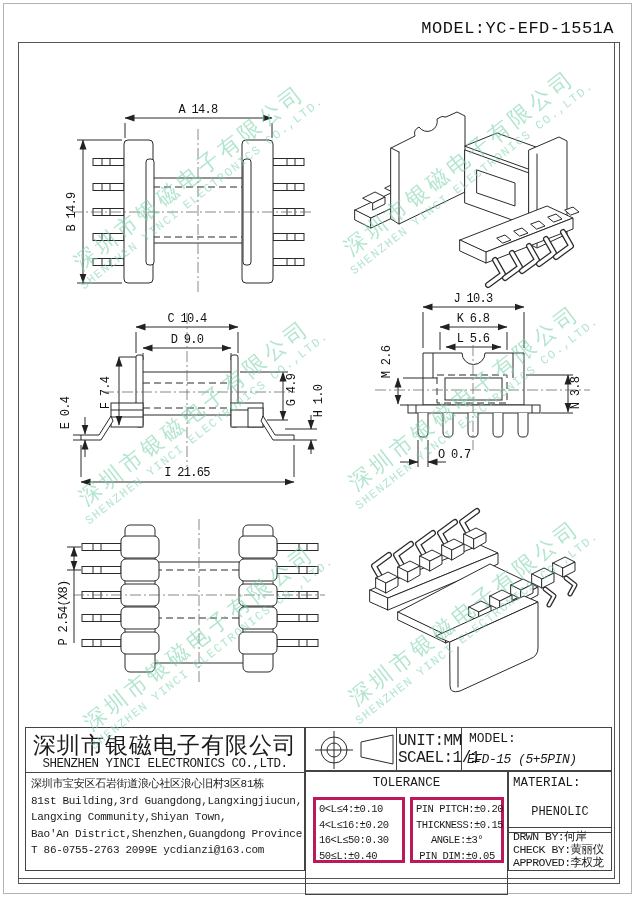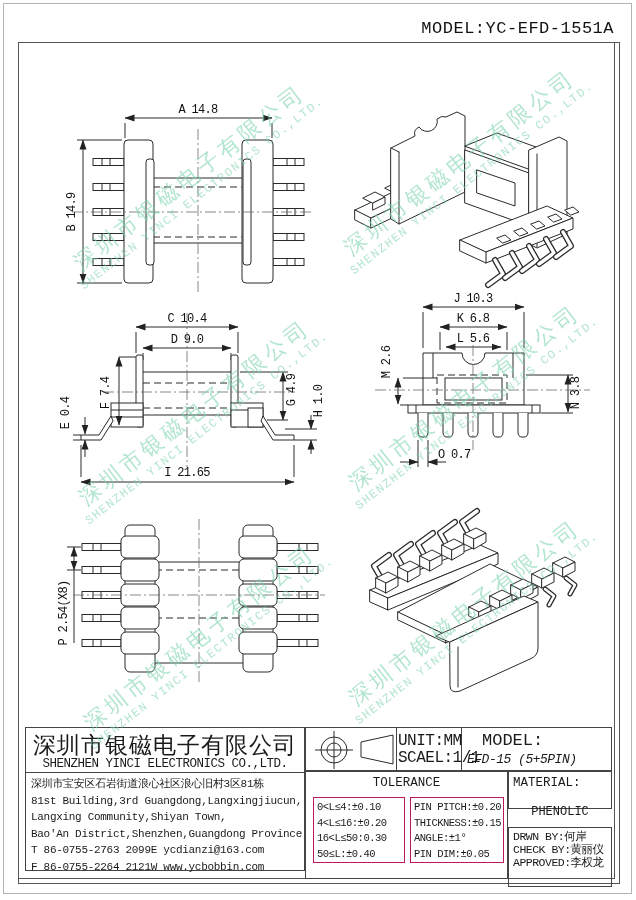--- a/index.html
+++ b/index.html
@@ -25,24 +25,24 @@
   .tbox{position:absolute;border:1px solid #444;box-sizing:border-box;background:transparent;}
   .company-name-cn{position:absolute;left:0;right:0;top:2px;text-align:center;font-size:23px;
                    letter-spacing:1px;font-family:"Liberation Serif","DejaVu Serif",serif;}
   .company-name-en{position:absolute;left:0;right:0;top:29px;text-align:center;font-size:12.5px;letter-spacing:-0.5px;}
   .company-divider{position:absolute;left:0;right:0;top:44px;border-top:1px solid #444;}
   .addr{position:absolute;left:5px;right:3px;top:48px;font-size:11px;line-height:16.6px;
         letter-spacing:-0.3px;white-space:nowrap;}
   .addr .row2{display:flex;}
   .vline{position:absolute;top:0;bottom:0;width:0;border-left:1px solid #444;}
   .unit-cell{position:absolute;left:92px;top:5px;width:62px;font-size:16px;line-height:17px;letter-spacing:-0.5px;}
-  .model-cell-label{position:absolute;left:176px;top:3px;font-size:17px;}
+  .model-cell-label{position:absolute;left:163px;top:3px;font-size:13px;}
   .model-cell-value{position:absolute;left:161px;top:24px;font-size:13px;letter-spacing:-0.5px;font-style:italic;}
   .tol-header{position:absolute;left:0;right:0;top:4px;text-align:center;font-size:12.5px;}
-  .tol-sub{position:absolute;top:25px;height:66px;border:1px solid #be185d;box-sizing:border-box;
+  .tol-sub{position:absolute;top:25px;height:66px;border:3px solid #be185d;box-sizing:border-box;
            font-size:10.5px;line-height:15.5px;padding:2px 3px;letter-spacing:-0.5px;white-space:nowrap;}
   .mat-label{position:absolute;left:4px;top:4px;font-size:12.5px;}
   .mat-value{position:absolute;left:0;right:0;top:33px;text-align:center;font-size:12px;}
   .staff{position:absolute;left:4px;top:2px;font-size:11.5px;line-height:13.2px;letter-spacing:-0.5px;white-space:nowrap;}
 </style>
 </head>
 <body>
 
 <div class="page">
   <div class="page-border"></div>
@@ -464,24 +464,20 @@
     <div class="company-divider"></div>
     <div class="addr">
       <div>深圳市宝安区石岩街道浪心社区浪心旧村3区81栋</div>
       <div>81st Building,3rd Guangdong,Langxingjiucun,</div>
       <div>Langxing Community,Shiyan Town,</div>
       <div>Bao'An District,Shenzhen,Guangdong Province</div>
       <div class="row2">
         <span>T 86-0755-2763 2099</span>
         <span>E ycdianzi@163.com</span>
       </div>
-      <div class="row2">
-        <span>F 86-0755-2264 2121</span>
-        <span>W www.ycbobbin.com</span>
-      </div>
     </div>
   </div>
 
   <div class="tbox" style="left:305px;top:727px;width:307px;height:44px;">
     <svg width="88" height="42" viewBox="0 0 88 42" style="position:absolute;left:2px;top:1px;">
       <circle class="ln" cx="26" cy="21" r="13"></circle>
         <circle class="ln" cx="26" cy="21" r="7"></circle>
       <line class="ln" x1="7" y1="21" x2="45" y2="21"></line>
         <line class="ln" x1="26" y1="2" x2="26" y2="40"></line>
       <path class="ln" d="M53,13 L53,28 M85,6 L85,35 M53,13 L85,6 M53,28 L85,35"></path>
@@ -489,41 +485,41 @@
     <div class="vline" style="left:90px;"></div>
     <div class="vline" style="left:155px;"></div>
     <div class="unit-cell">
       <div>UNIT:MM</div>
       <div>SCAEL:1/1</div>
     </div>
     <div class="model-cell-label">MODEL:</div>
     <div class="model-cell-value">EFD-15 (5+5PIN)</div>
   </div>
 
-  <div class="tbox" style="left:305px;top:771px;width:203px;height:108px;">
+  <div class="tbox" style="left:305px;top:771px;width:203px;height:124px;">
     <div class="tol-header">TOLERANCE</div>
     <div class="tol-sub" style="left:7px;width:92px;">
       <div>0&lt;L≤4:±0.10</div>
       <div>4&lt;L≤16:±0.20</div>
       <div>16&lt;L≤50:0.30</div>
       <div>50≤L:±0.40</div>
     </div>
-    <div class="tol-sub" style="left:104px;width:94px;">
+    <div class="tol-sub" style="left:104px;width:94px;text-align:center;">
       <div>PIN PITCH:±0.20</div>
       <div>THICKNESS:±0.15</div>
-      <div>ANGLE:±1°</div>
+      <div>ANGLE:±3°</div>
       <div>PIN DIM:±0.05</div>
     </div>
   </div>
 
-  <div class="tbox" style="left:508px;top:771px;width:104px;height:38px;">
+  <div class="tbox" style="left:508px;top:771px;width:104px;height:62px;">
     <div class="mat-label">MATERIAL:</div>
     <div class="mat-value">PHENOLIC</div>
   </div>
 
-  <div class="tbox" style="left:508px;top:827px;width:104px;height:60px;">
+  <div class="tbox" style="left:508px;top:827px;width:104px;height:44px;">
     <div class="staff">
       <div>DRWN BY:何岸</div>
       <div>CHECK BY:黄丽仪</div>
       <div>APPROVED:李权龙</div>
     </div>
   </div>
 </div>
 
 </body></html>

